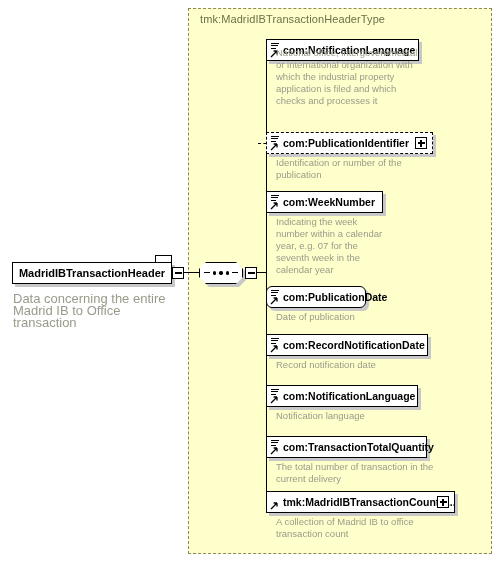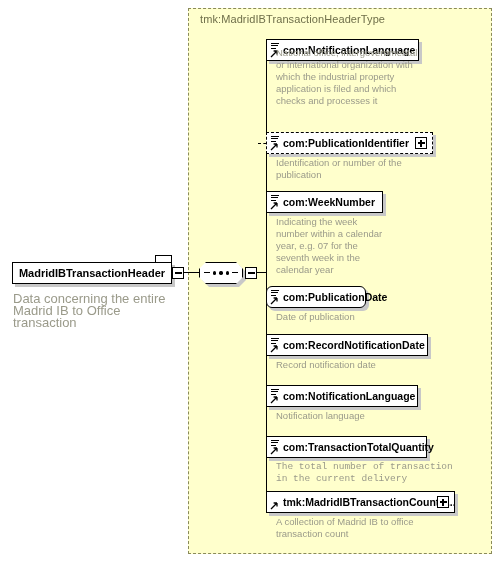--- a/index.html
+++ b/index.html
@@ -385,21 +385,21 @@
         <i></i>
         <i></i>
       </span>
     <span class="ico-arrow">
       <svg width="9" height="9" viewBox="0 0 9 9">
           <path d="M1 8 L7 2 M7 2 L3.6 2 M7 2 L7 5.4" stroke="#000" stroke-width="1.3" fill="none"></path>
         </svg>
     </span>
     <span class="label">com:TransactionTotalQuantity</span>
   </div>
-  <div class="node-desc" style="left:276px; top:461px; width:180px;font-family:Liberation Mono, monospace;">The total number of transaction in the current delivery</div>
+  <div class="node-desc" style="left:276px; top:461px; width:180px;">The total number of transaction in the current delivery</div>
 
   <div class="ln h" style="left:266px; top:502px; width:11px;"></div>
   <div class="node" style="left:266px; top:491px; width:189px;">
     <span class="ico-arrow">
       <svg width="9" height="9" viewBox="0 0 9 9">
           <path d="M1 8 L7 2 M7 2 L3.6 2 M7 2 L7 5.4" stroke="#000" stroke-width="1.3" fill="none"></path>
         </svg>
     </span>
     <span class="label">tmk:MadridIBTransactionCountB...</span>
   </div>

